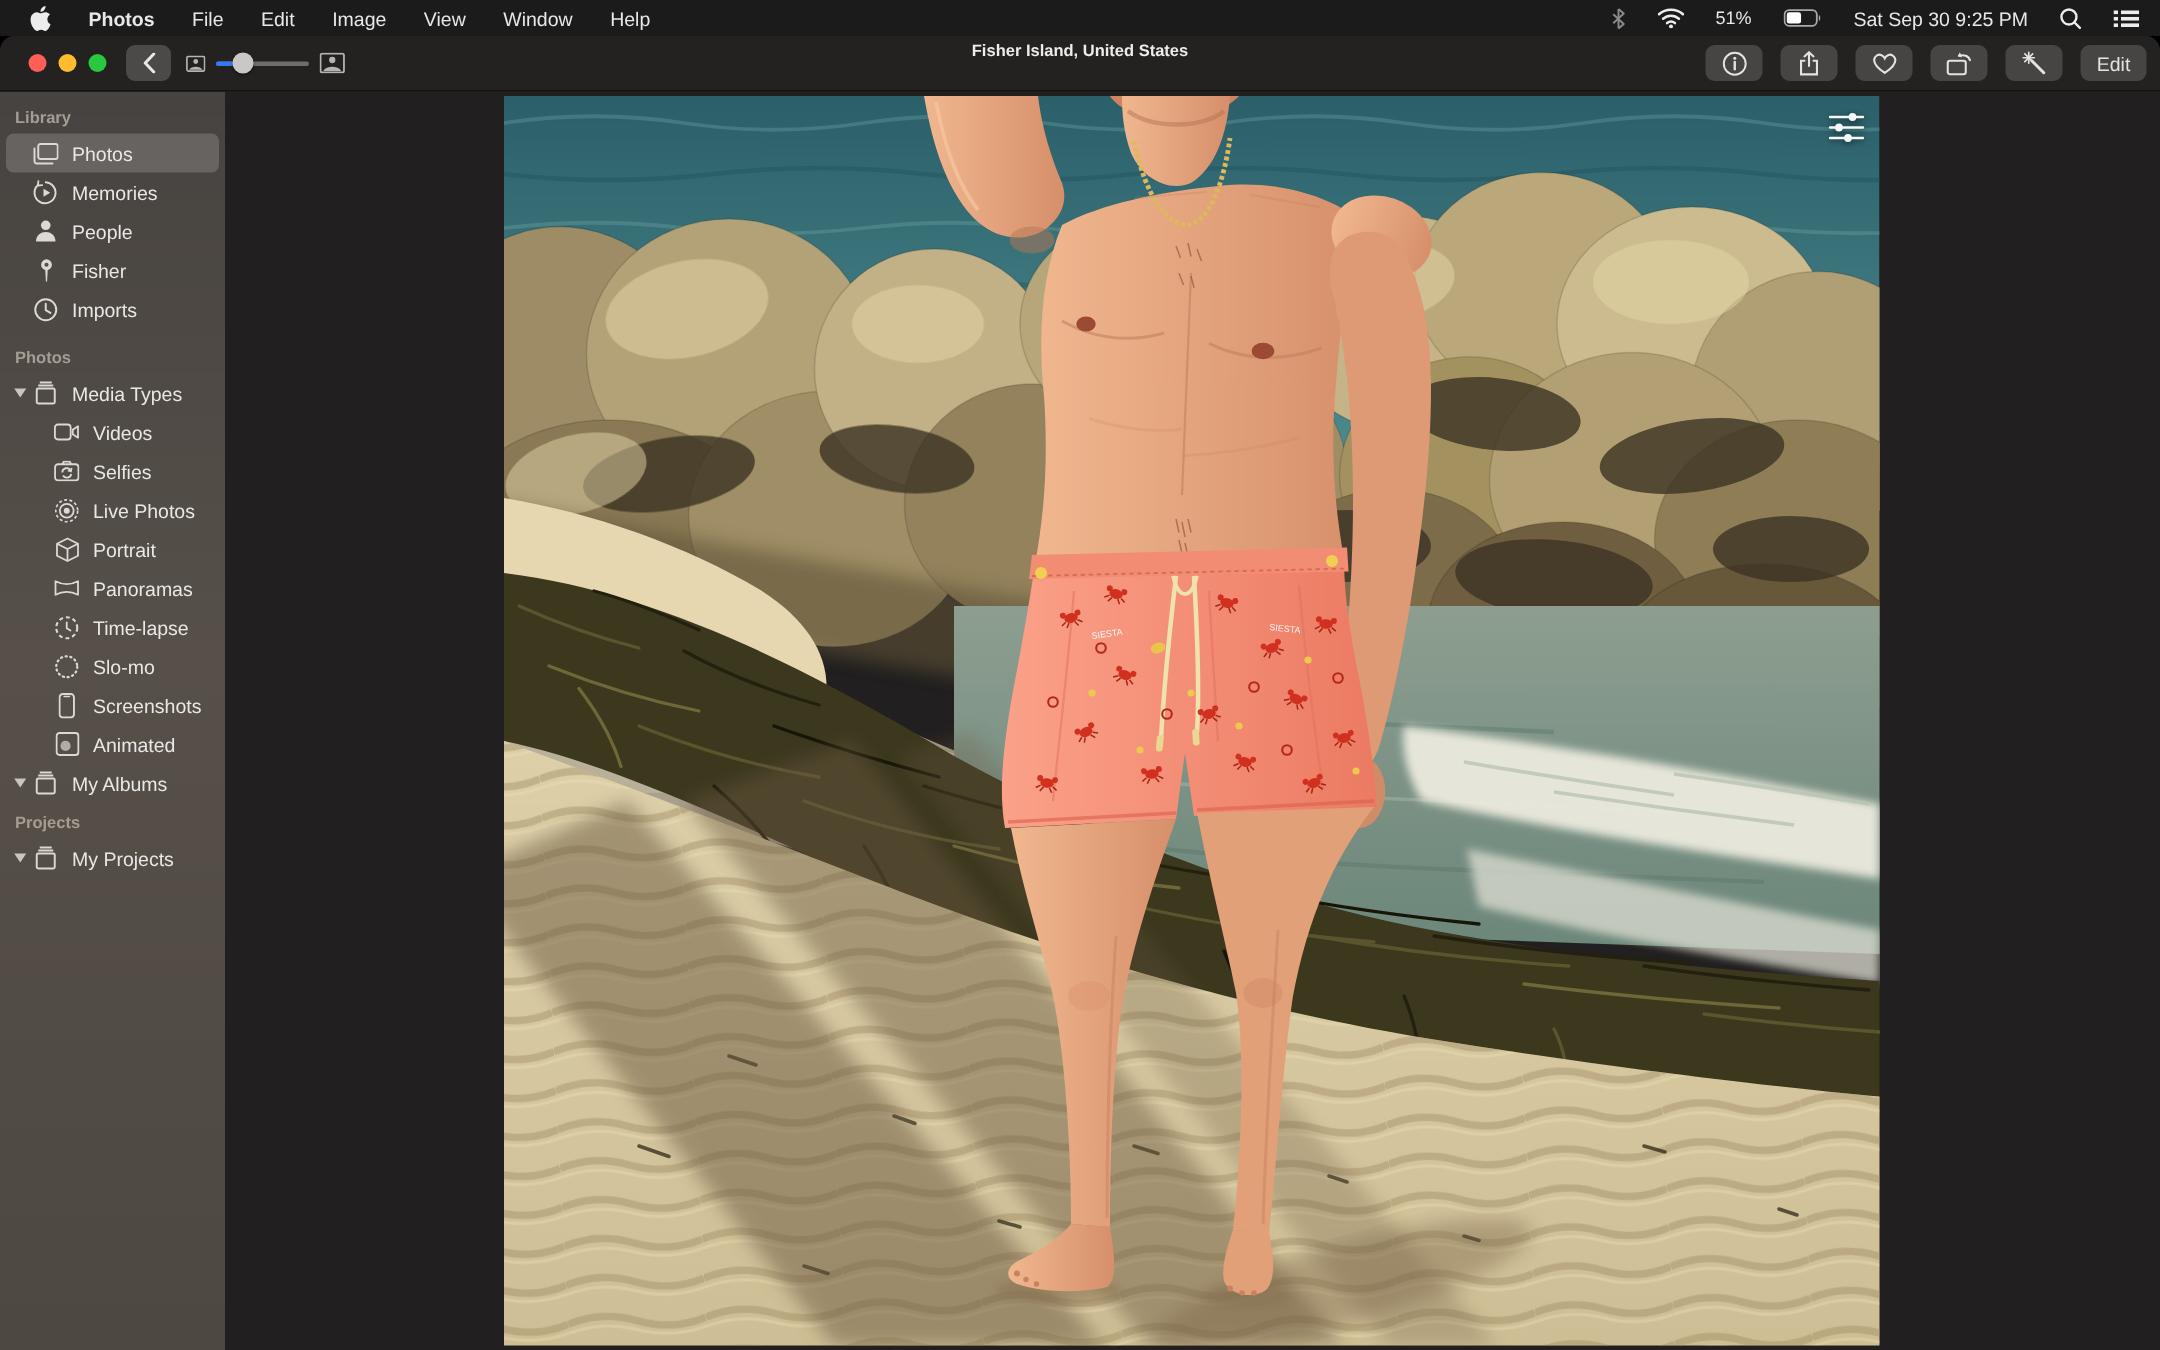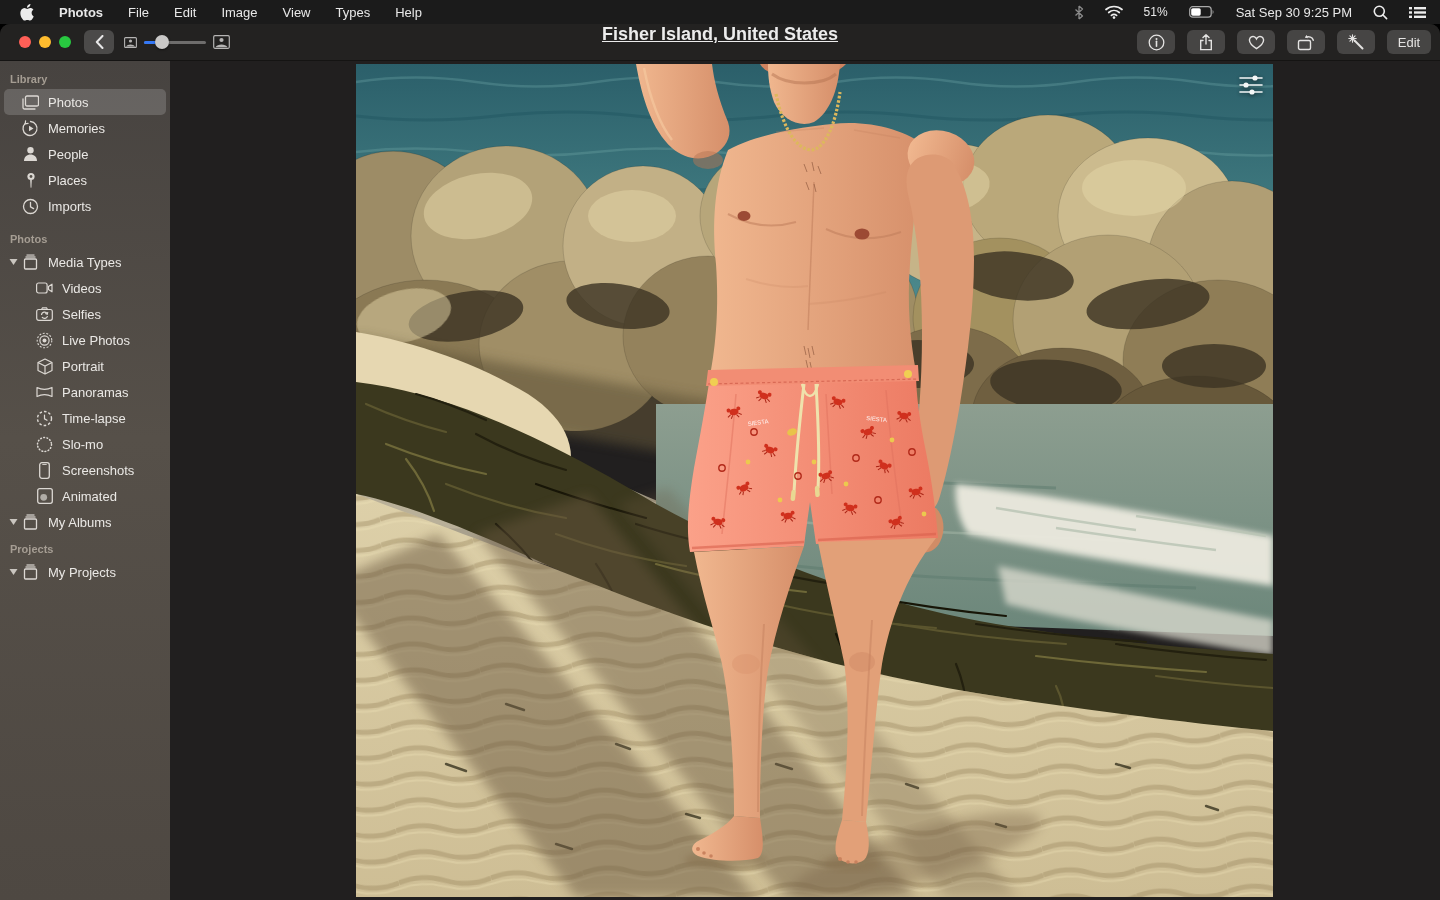--- a/index.html
+++ b/index.html
@@ -20,30 +20,30 @@
   .titlebar{position:relative;height:36px;background:#232221;border-bottom:1px solid #151413;}
   .traffic{position:absolute;left:19px;top:12px;display:flex;gap:8px;}
   .tl{width:12px;height:12px;border-radius:50%;}
   .back-btn{position:absolute;left:84px;top:6px;width:30px;height:24px;background:#4b4a49;
     border-radius:6px;display:flex;align-items:center;justify-content:center;}
   .zoomgrp{position:absolute;left:124px;top:6px;height:24px;display:flex;align-items:center;gap:7px;}
   .ztrack{position:relative;width:62px;height:3px;background:#6e6d6c;border-radius:2px;}
   .zfill{position:absolute;left:0;top:0;height:3px;width:18px;border-radius:2px;}
   .zthumb{position:absolute;left:11px;top:-6px;width:14px;height:14px;border-radius:50%;background:#c9c8c7;box-shadow:0 1px 2px rgba(0,0,0,.5);}
   .tb-center{position:absolute;left:0;right:0;top:2px;text-align:center;pointer-events:none;}
-  .tb-title{font-size:18px;font-weight:bold;color:#ececec;line-height:16px;text-decoration:underline;}
+  .tb-title{font-size:11px;font-weight:bold;color:#ececec;line-height:16px;}
   .tb-sub{font-size:11px;color:#9c9a98;line-height:14px;}
   .tb-sub .dot{margin:0 7px;}
   .tb-buttons{position:absolute;right:9px;top:6px;display:flex;gap:12px;}
   .tbtn{width:38px;height:24px;background:#464544;border-radius:6px;display:flex;
     align-items:center;justify-content:center;color:#e4e3e2;}
   .tbtn.edit{width:44px;font-size:13px;}
   
   .content{display:flex;height:839px;}
-  .sidebar{width:170px;flex:none;background:linear-gradient(#474340,#565049 45%,#4e4842);
+  .sidebar{width:150px;flex:none;background:linear-gradient(#474340,#565049 45%,#4e4842);
     padding-top:6px;color:#eae8e5;font-size:13px;}
   .sec-label{font-size:11px;font-weight:bold;color:#a59d93;padding:6px 0 4px 10px;}
   .row{height:26px;display:flex;align-items:center;margin:0 4px;border-radius:5px;}
   .row.sel{background:rgba(255,255,255,.17);}
   .sicon{width:17px;height:17px;margin-left:18px;margin-right:9px;flex:none;display:flex;align-items:center;justify-content:center;}
   .row.top .sicon{margin-left:18px;}
   .row.parent .disc{width:10px;margin-left:4px;margin-right:2px;display:flex;justify-content:center;}
   .row.parent .sicon{margin-left:2px;}
   .row.child .sicon{margin-left:32px;}
   .slabel{white-space:nowrap;}
@@ -61,21 +61,21 @@
       <svg width="15" height="17" viewBox="0 0 15 17">
           <path fill="#ececec" d="M12.6,8.9c0-2.1,1.7-3.1,1.8-3.2c-1-1.4-2.5-1.6-3-1.6c-1.3-.1-2.5.8-3.2.8S6.6,4.1,5.5,4.1C4.1,4.2,2.8,5,2.1,6.2c-1.5,2.5-.4,6.3,1,8.3c.7,1,1.5,2.1,2.6,2.1s1.4-.7,2.7-.7s1.6.7,2.7.7s1.8-1,2.5-2c.8-1.2,1.1-2.3,1.1-2.4C14.7,12.2,12.6,11.4,12.6,8.9z"></path>
           <path fill="#ececec" d="M10.5,2.6c.6-.7,1-1.7.9-2.6c-.8,0-1.9.6-2.5,1.3C8.3,1.9,7.9,2.9,8,3.8C9,3.9,9.9,3.3,10.5,2.6z"></path>
         </svg>
     </span>
     <span class="mb-item app">Photos</span>
     <span class="mb-item">File</span>
     <span class="mb-item">Edit</span>
     <span class="mb-item">Image</span>
     <span class="mb-item">View</span>
-    <span class="mb-item">Types</span>
+    <span class="mb-item">Window</span>
     <span class="mb-item">Help</span>
   </div>
   <div class="mb-right">
     <span class="mb-ic">
       <svg width="10" height="15" viewBox="0 0 10 15">
           <path d="M5,1 L5,14 M5,1 L8.5,4 L1.5,10.5 M5,14 L8.5,11 L1.5,4.5" stroke="#8a8a8a" stroke-width="1.3" fill="none" stroke-linejoin="round"></path>
         </svg>
     </span>
     <span class="mb-ic">
       <svg width="18" height="14" viewBox="0 0 18 14">
@@ -215,21 +215,21 @@
         <span class="slabel">People</span>
       </div>
       <div class="row top">
         <span class="sicon">
             <svg width="12" height="17" viewBox="0 0 12 17">
               <circle cx="6" cy="4.5" r="3.6" fill="#dcd8d3"></circle>
               <circle cx="6" cy="4.5" r="1.4" fill="#55504a"></circle>
               <path d="M5.2,8 L5.6,15.5 A0.5,0.5 0 0 0 6.4,15.5 L6.8,8 Z" fill="#dcd8d3"></path>
             </svg>
           </span>
-        <span class="slabel">Places</span>
+        <span class="slabel">Fisher</span>
       </div>
       <div class="row top">
         <span class="sicon">
             <svg width="17" height="17" viewBox="0 0 17 17">
               <circle cx="8.5" cy="8.5" r="7" fill="none" stroke="#dcd8d3" stroke-width="1.3"></circle>
               <path d="M8.5,4.5 L8.5,8.8 L11.6,10.6" stroke="#dcd8d3" stroke-width="1.3" fill="none" stroke-linecap="round"></path>
             </svg>
           </span>
         <span class="slabel">Imports</span>
       </div>

